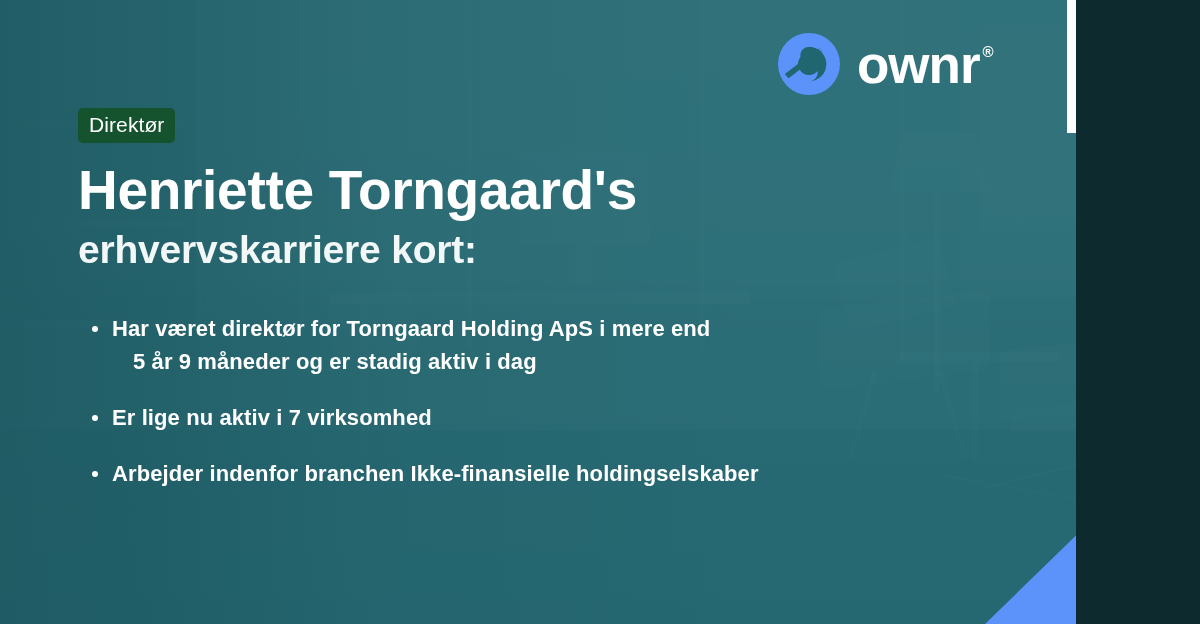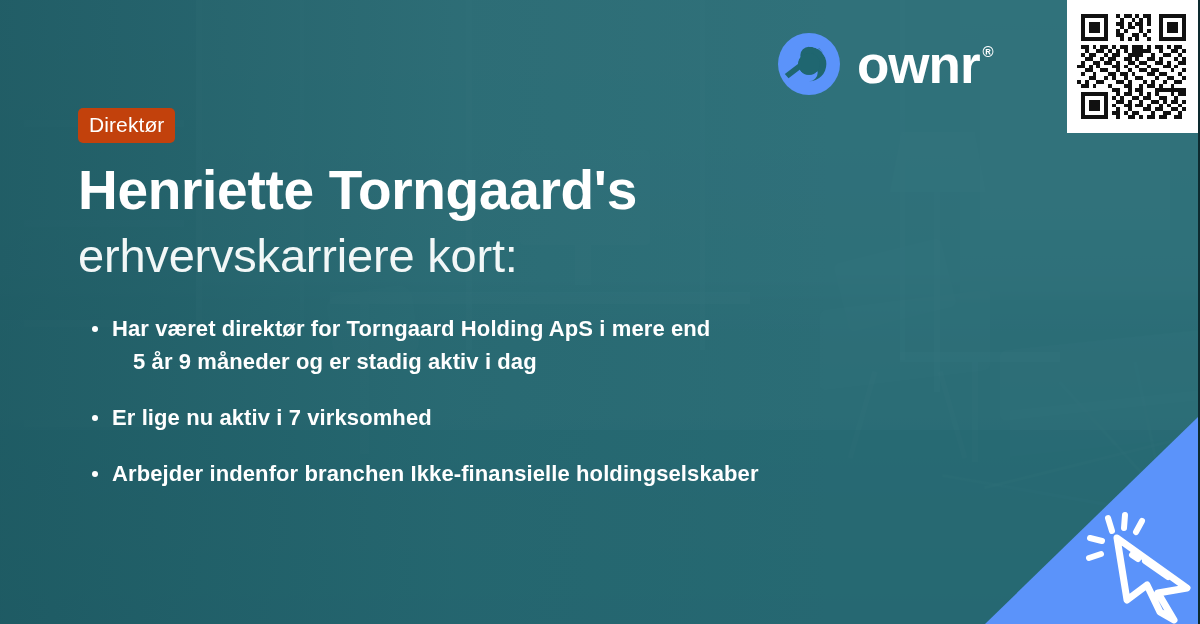--- a/index.html
+++ b/index.html
@@ -5,21 +5,21 @@
 <style>
   html, body {
     margin: 0;
     padding: 0;
     background: #0d2a2f;
   }
   * { box-sizing: border-box; }
 
   .card {
     position: relative;
-    width: 1198px;
+    width: 1076px;
     height: 624px;
     overflow: hidden;
     background: #1f6670;
     font-family: "Liberation Sans", "DejaVu Sans", sans-serif;
     -webkit-font-smoothing: antialiased;
   }
 
   
   .bg-photo {
     position: absolute;
@@ -145,42 +145,42 @@
 
   
   .content {
     position: absolute;
     left: 78px;
     top: 108px;
     width: 880px;
   }
   .badge {
     display: inline-block;
-    background: #c2410c;
+    background: #14532d;
     color: #ffffff;
     font-size: 21px;
     line-height: 21px;
     padding: 6px 11px 8px 11px;
     border-radius: 5px;
     letter-spacing: .1px;
   }
   .title {
     margin: 20px 0 0 0;
     color: #ffffff;
     font-size: 55px;
     line-height: 54px;
     font-weight: 700;
     letter-spacing: -.3px;
   }
   .subtitle {
-    margin: 16px 0 0 0;
+    margin: 10px 0 0 0;
     color: #f2f7f7;
-    font-size: 47px;
+    font-size: 39px;
     line-height: 46px;
-    font-weight: 400;
+    font-weight: 700;
     letter-spacing: -.2px;
   }
 
   .bullets {
     position: absolute;
     left: 88px;
     top: 312px;
     width: 900px;
     margin: 0;
     padding: 0;

